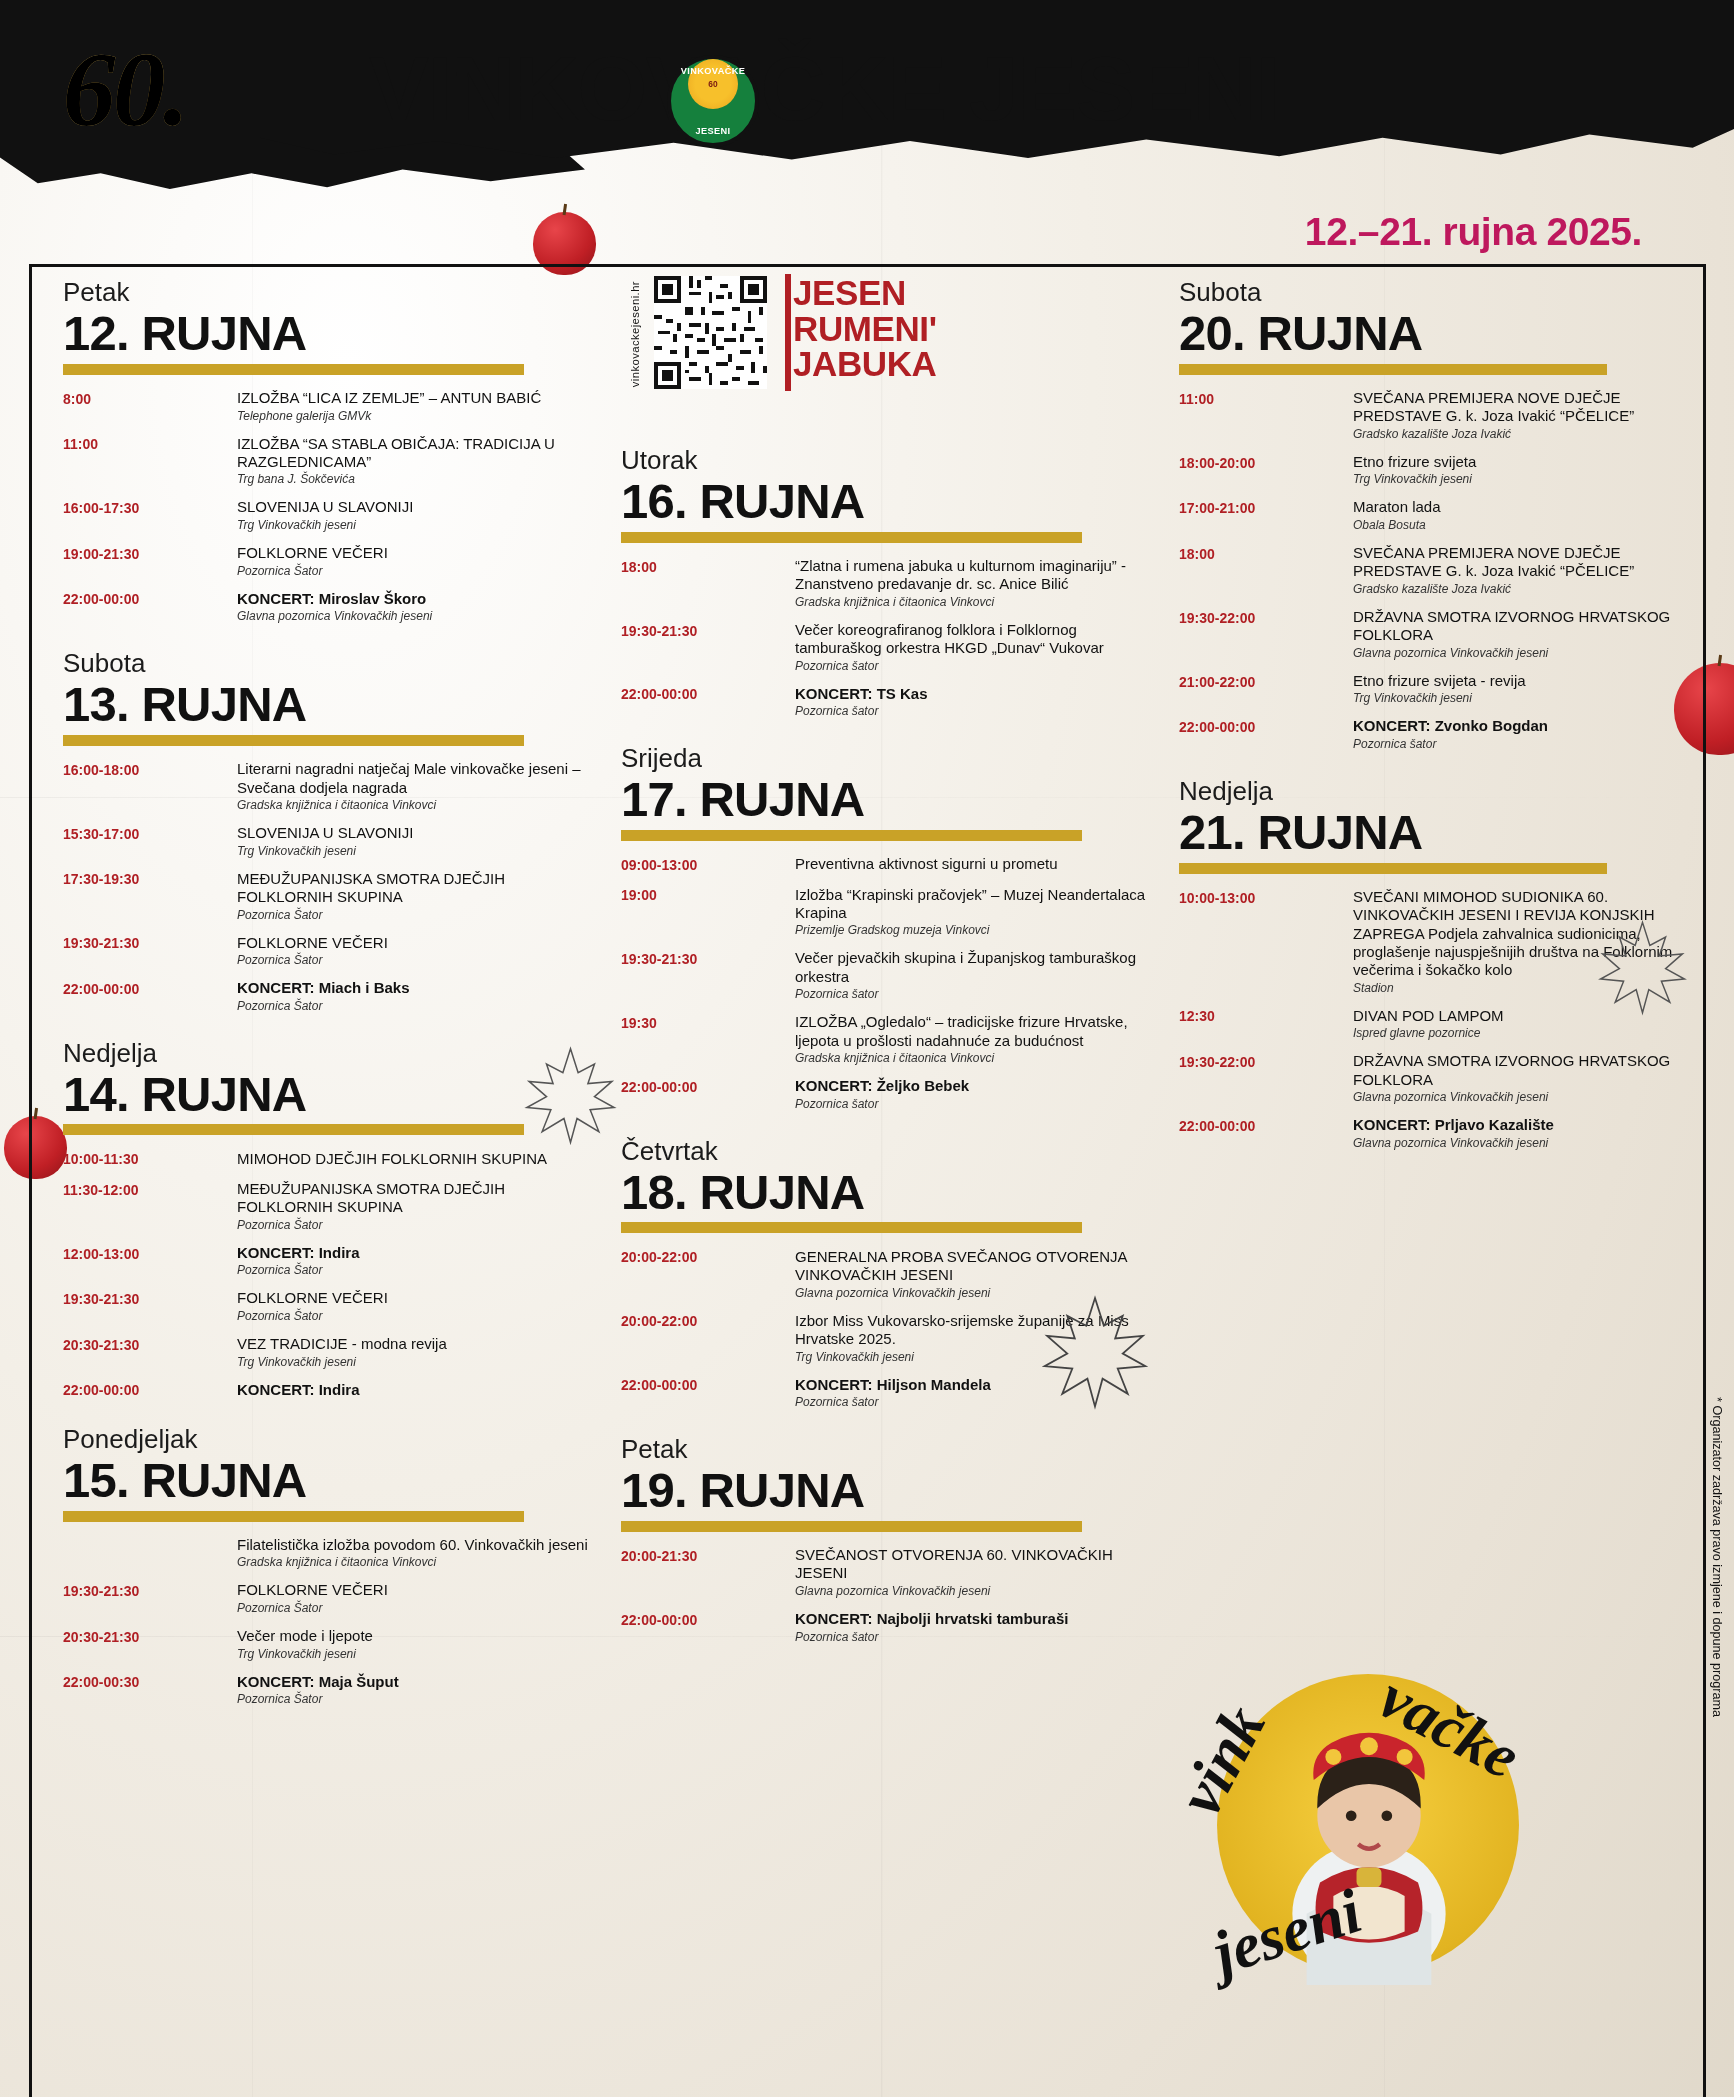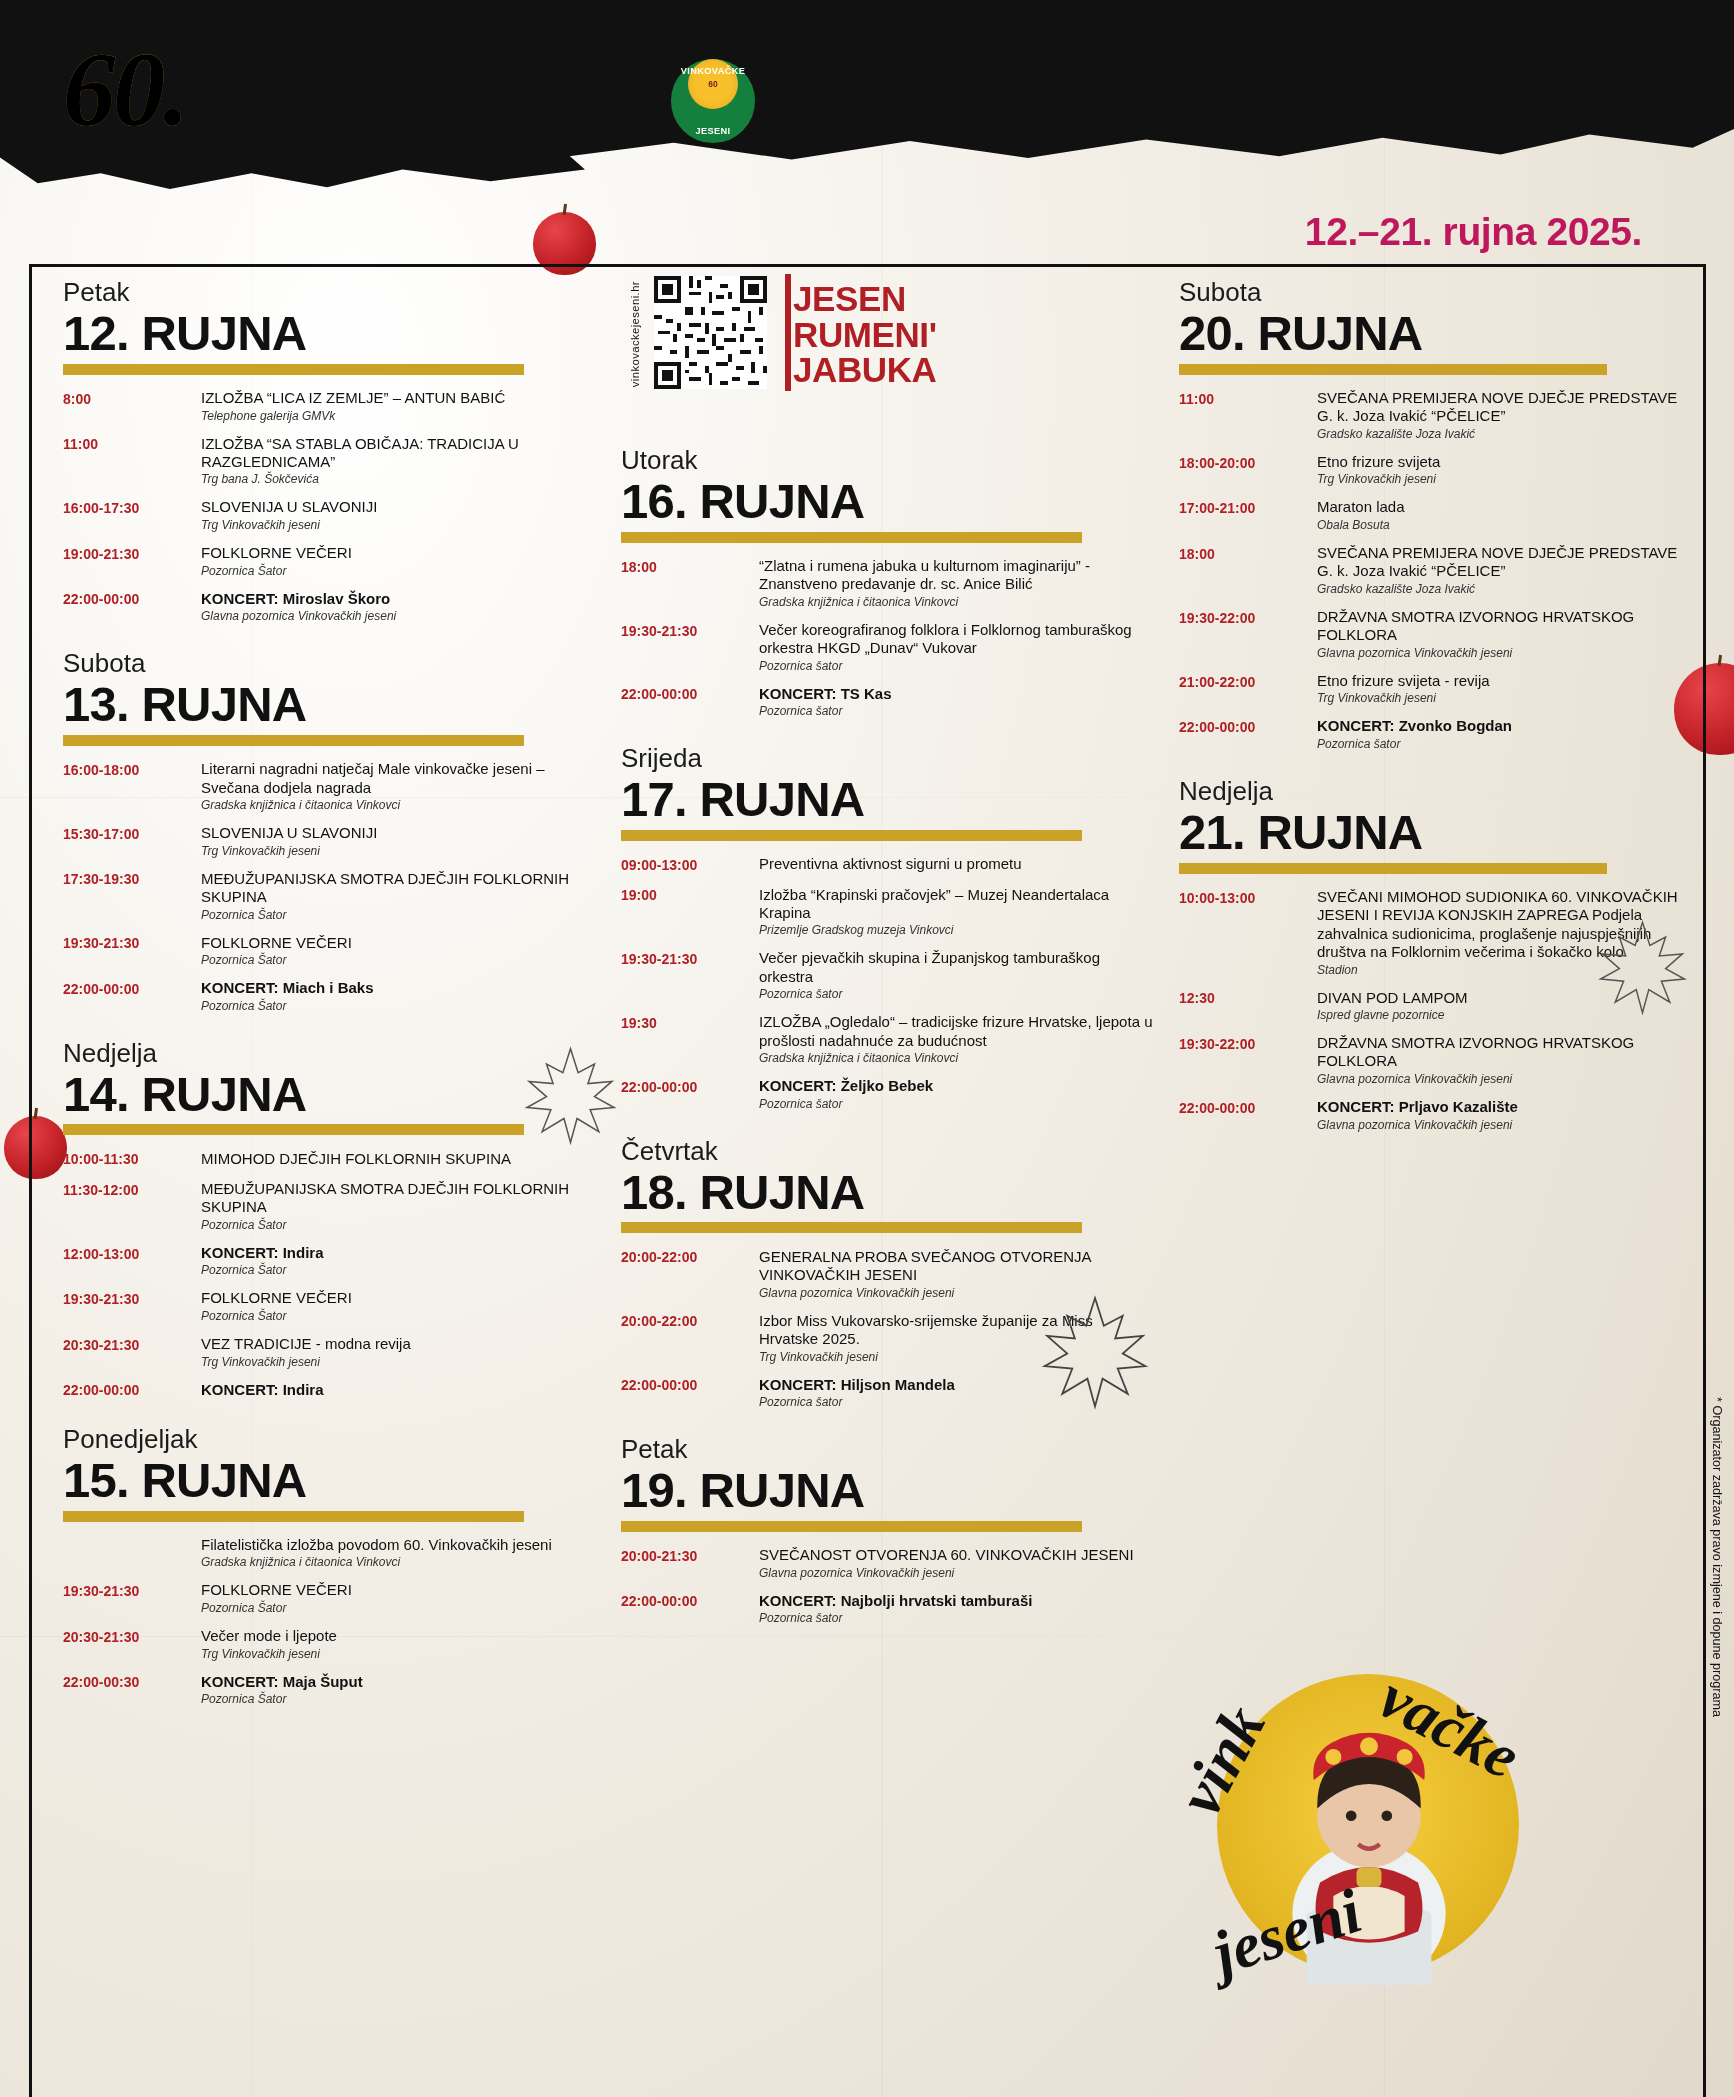--- a/index.html
+++ b/index.html
@@ -103,21 +103,21 @@
     font-size: 49px; font-weight:bold; color:#111; letter-spacing:-0.8px; line-height:1.0;
     margin-bottom: 5.9px;
   }
   .gold-bar {
     height: 11px; background:#c9a227; margin-bottom: 14.3px;
   }
   .gold-bar.w1 { width: 461px; }
   .gold-bar.w2 { width: 461px; }
   .gold-bar.w3 { width: 428px; }
 
-  .ev { display:flex; margin-bottom: 11px; }
+  .ev { display:flex; margin-bottom: 11px; gap: 36px; }
   .ev .tm {
     width: 138px; flex:0 0 138px;
     font-size: 14px; font-weight:bold; color:#b01f24;
     padding-top: 1.7px; line-height:1.25;
   }
   .ev .bd { flex:1; }
   .ev .ttl {
     font-size: 15px; color:#111; line-height:1.22; font-weight:normal;
   }
   .ev .loc {
@@ -127,21 +127,21 @@
 
   
   .qr-block { position:absolute; left:629px; top:268px; width:524px; height:143px; }
   .qr-vert {
     position:absolute; left:0; top:12.6px;
     writing-mode: vertical-rl; transform: rotate(180deg);
     font-size: 11.3px; color:#111; letter-spacing:0.4px;
   }
   .qr-img { position:absolute; left:25px; top:8.4px; width:113px; height:113px; }
   .jesen-txt {
-    position:absolute; left:164px; top:13px;
+    position:absolute; left:164px; top:7px;
     font-size: 35px; font-weight:bold; color:#b01f24; line-height:1.02;
     letter-spacing:-0.4px;
   }
   .jesen-bar { position:absolute; left:156px; top:5.9px; width:5.9px; height:117px; background:#b01f24; }
 
   
   .side-note {
     position:absolute; right:10px; top:1397px;
     writing-mode: vertical-rl;
     font-size: 12.6px; color:#111;

